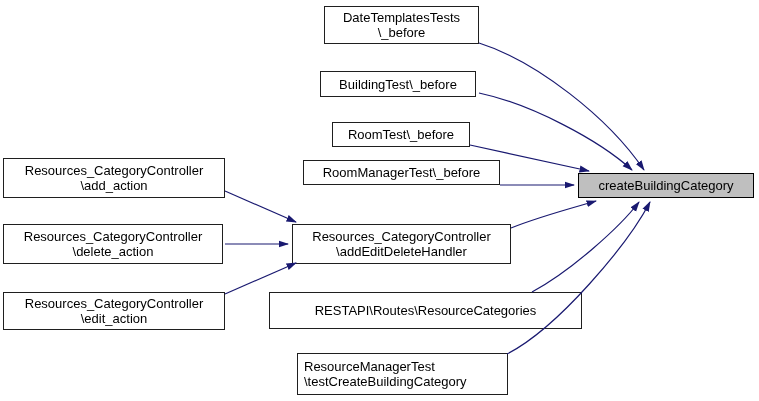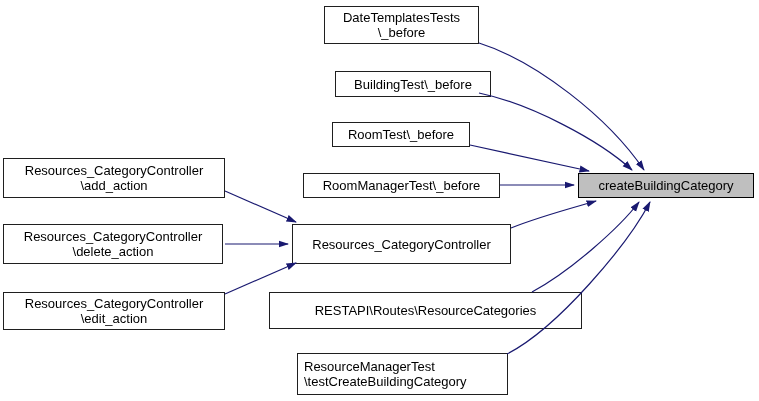--- a/index.html
+++ b/index.html
@@ -22,49 +22,50 @@
 </head>
 <body>
 
 <div class="canvas">
 
   <div class="node" style="left:324px;top:6px;width:155px;height:38px;">
     <span>DateTemplatesTests</span>
     <span>\_before</span>
   </div>
 
-  <div class="node" style="left:335px;top:71px;width:156px;height:26px;">
+  <div class="node" style="left:320px;top:71px;width:156px;height:26px;">
     <span>BuildingTest\_before</span>
   </div>
 
   <div class="node" style="left:332px;top:122px;width:138px;height:25px;">
     <span>RoomTest\_before</span>
   </div>
 
-  <div class="node" style="left:303px;top:173px;width:197px;height:25px;">
+  <div class="node" style="left:303px;top:160px;width:197px;height:25px;">
     <span>RoomManagerTest\_before</span>
   </div>
 
   <div class="node" style="left:3px;top:158px;width:222px;height:40px;">
     <span>Resources_CategoryController</span>
     <span>\add_action</span>
   </div>
 
   <div class="node" style="left:3px;top:224px;width:220px;height:40px;">
     <span>Resources_CategoryController</span>
     <span>\delete_action</span>
   </div>
 
   <div class="node" style="left:3px;top:292px;width:222px;height:38px;">
     <span>Resources_CategoryController</span>
     <span>\edit_action</span>
   </div>
 
   <div class="node" style="left:292px;top:224px;width:219px;height:40px;">
     <span>Resources_CategoryController</span>
+    <span>\addEditDeleteHandler</span>
   </div>
 
   <div class="node" style="left:269px;top:292px;width:313px;height:37px;">
     <span>RESTAPI\Routes\ResourceCategories</span>
   </div>
 
   <div class="node left-align" style="left:297px;top:353px;width:211px;height:42px;">
     <span>ResourceManagerTest</span>
     <span>\testCreateBuildingCategory</span>
   </div>

